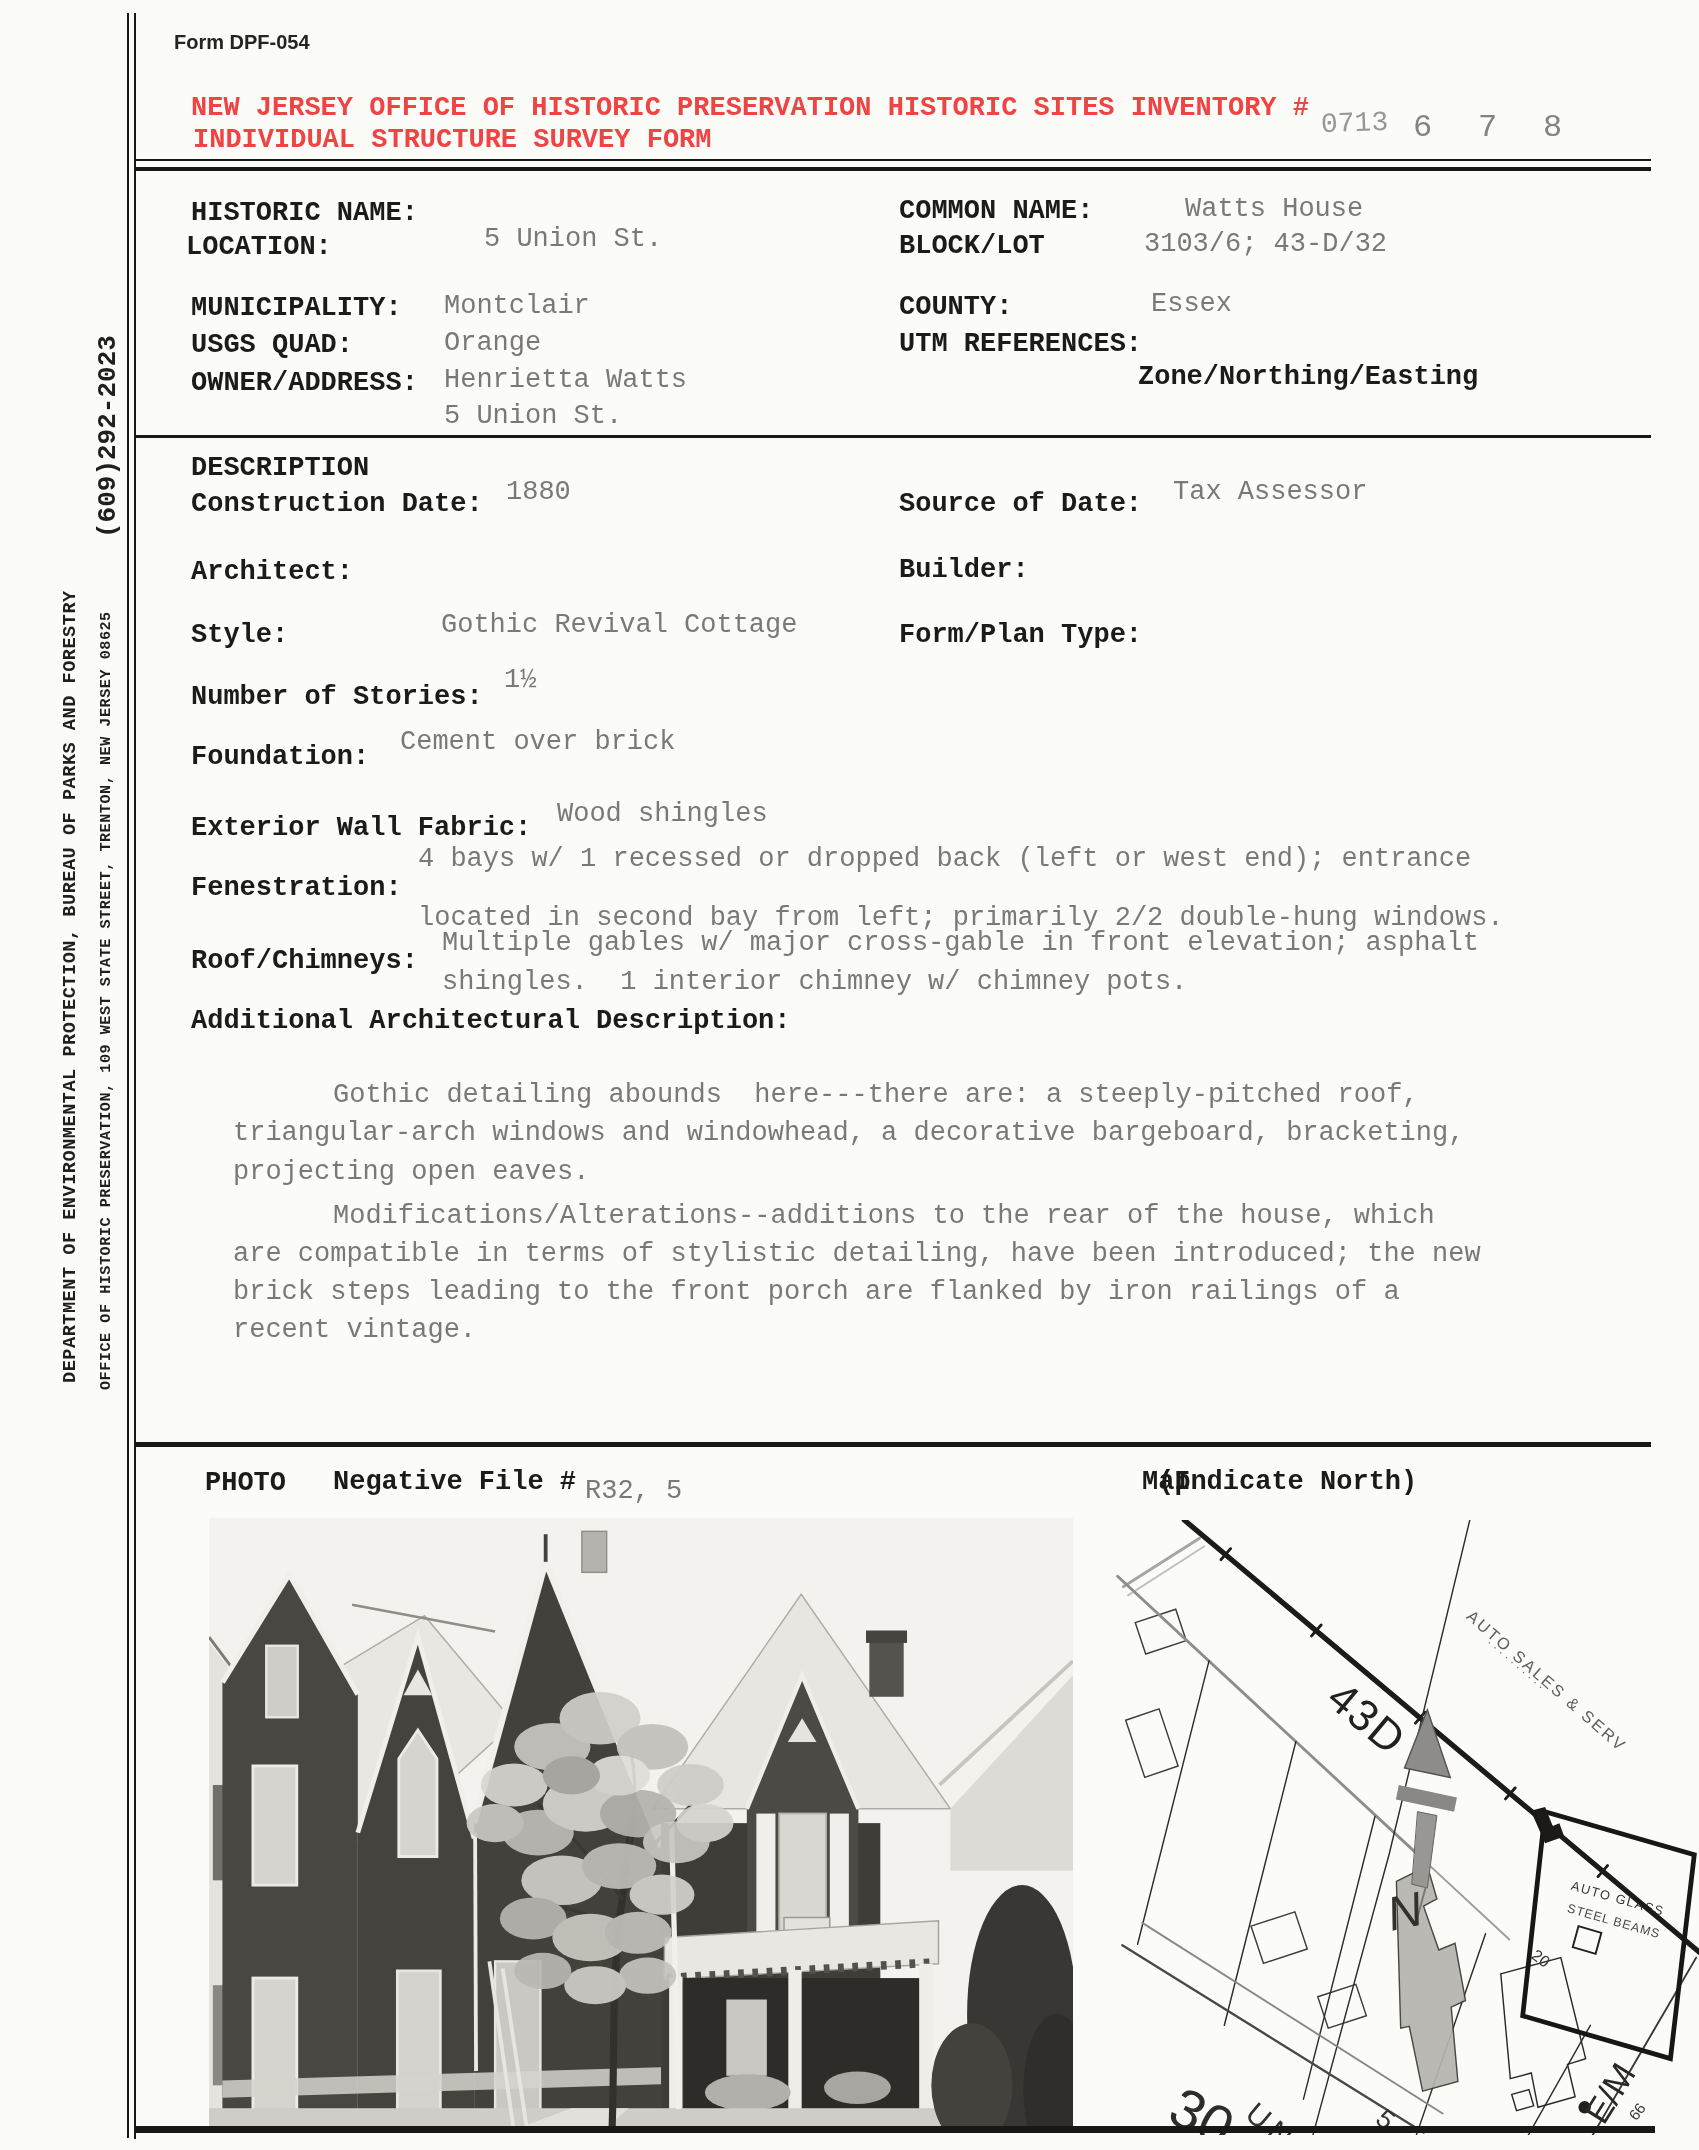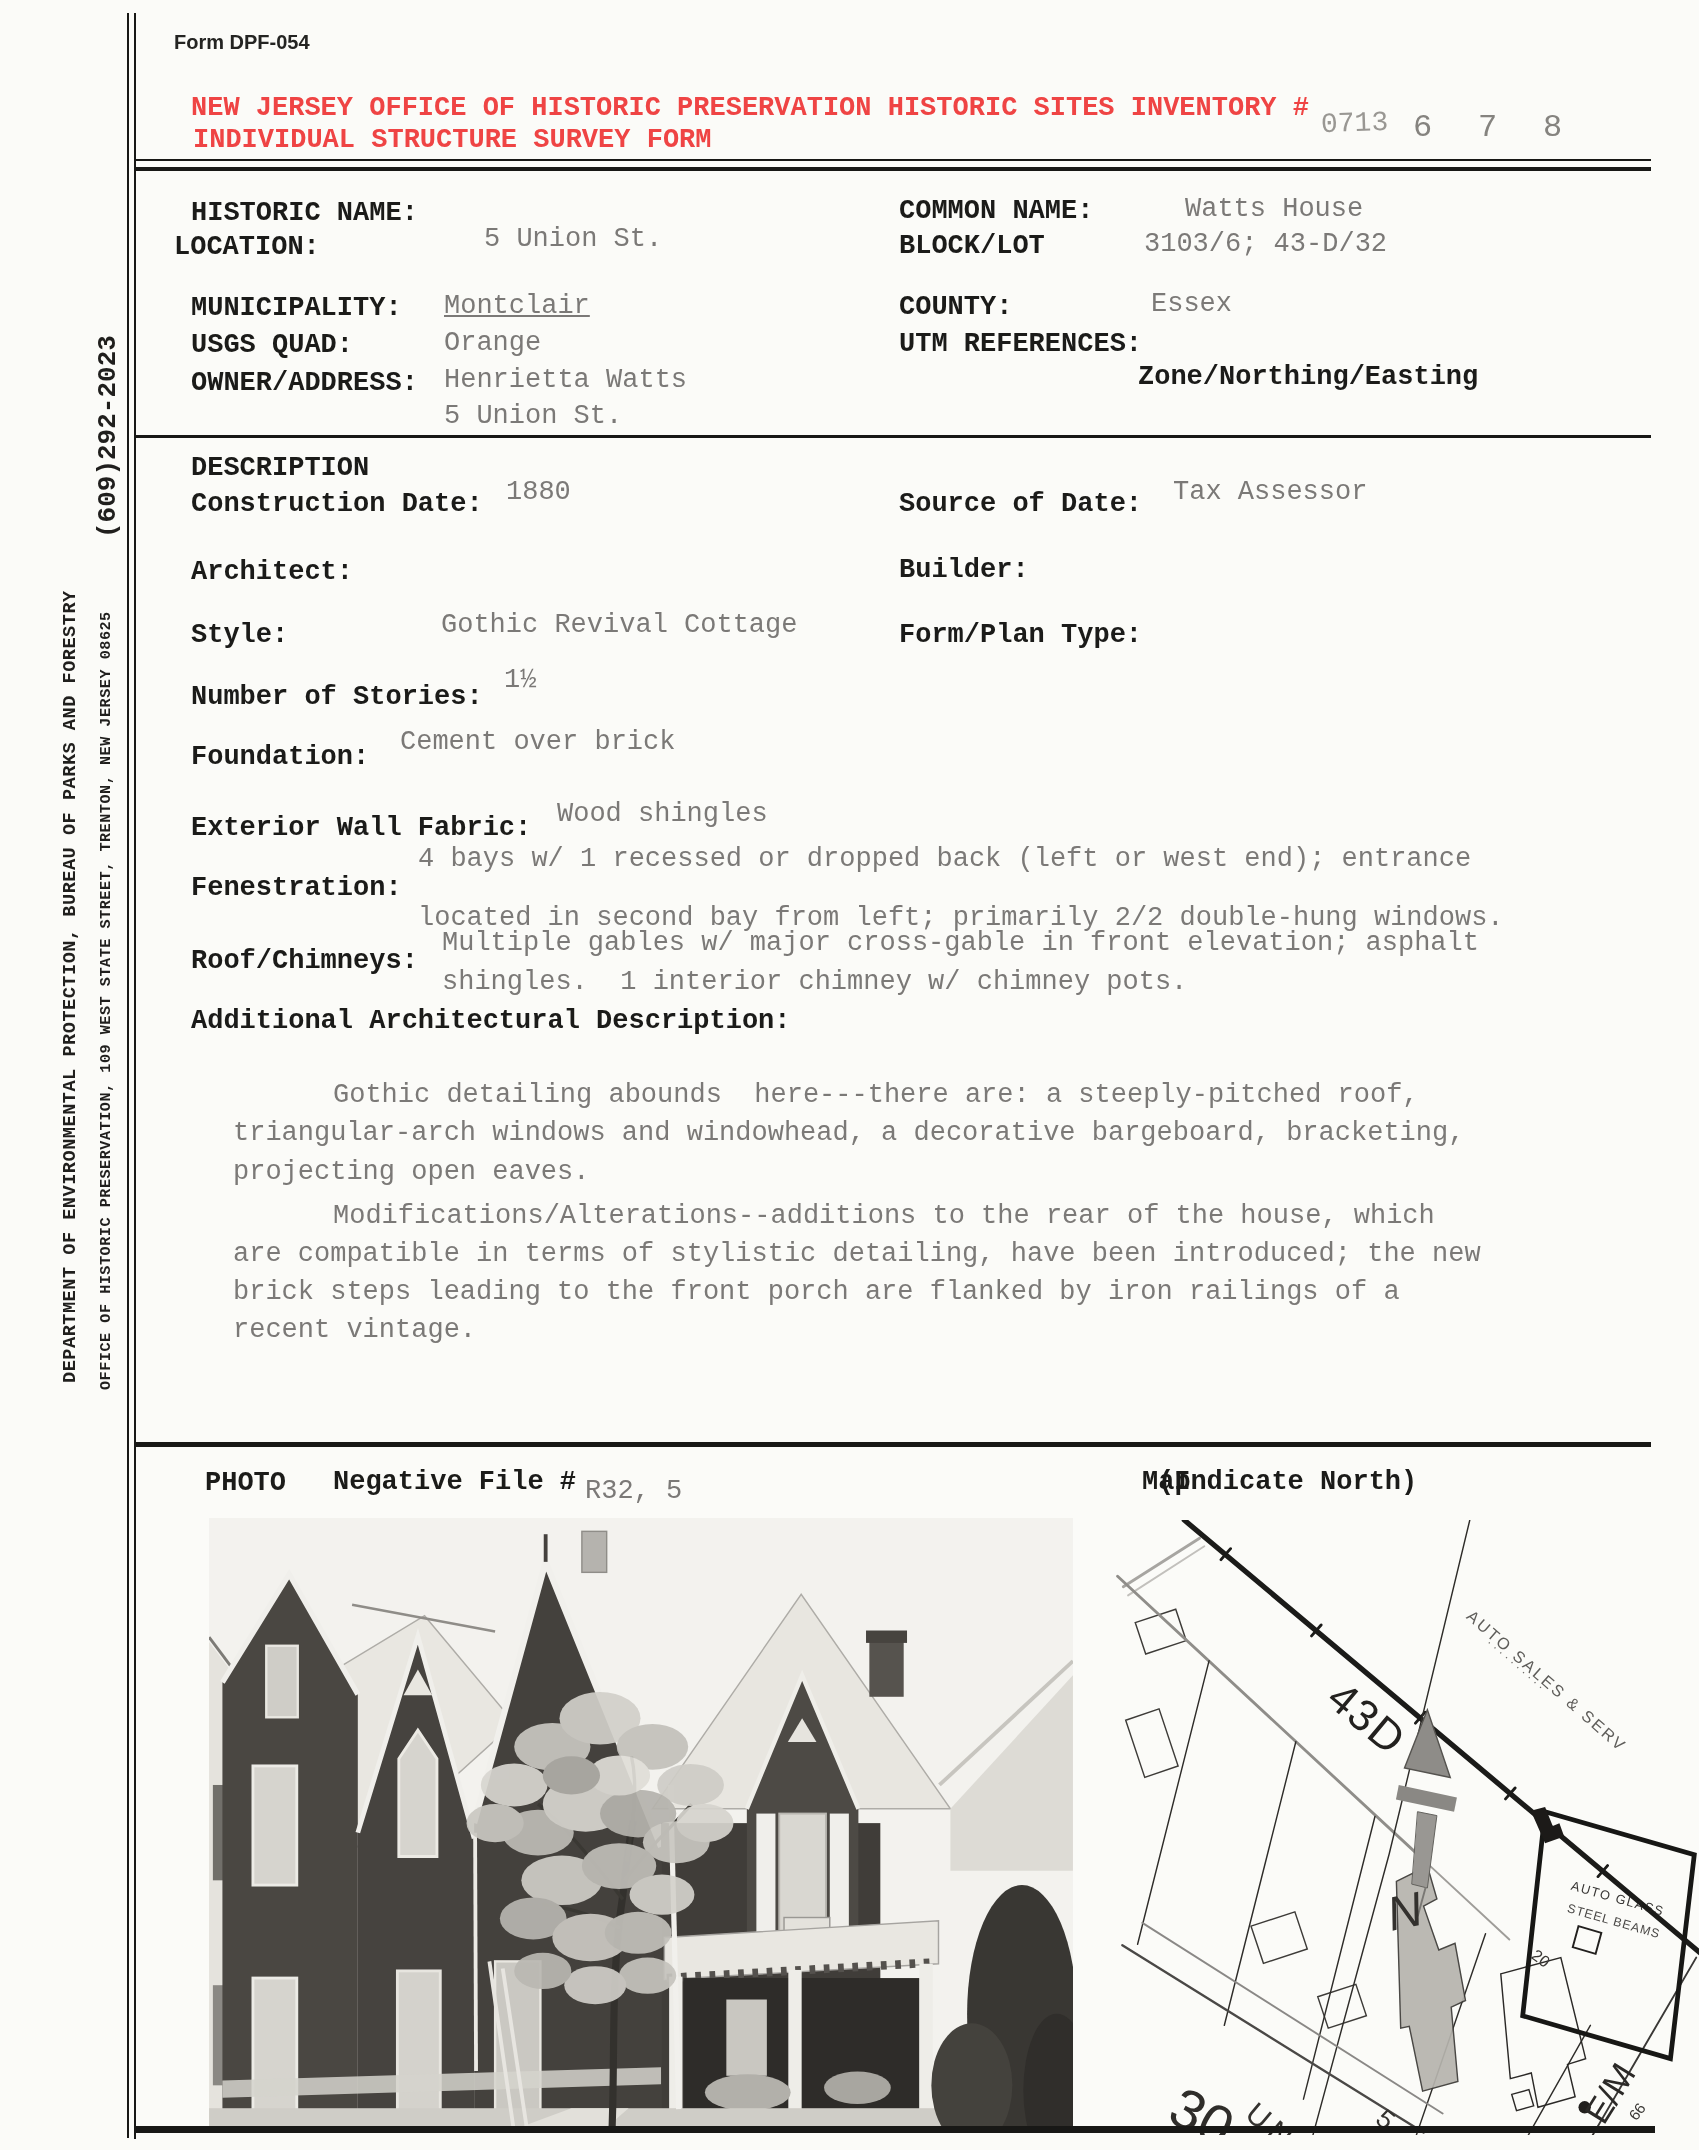--- a/index.html
+++ b/index.html
@@ -36,27 +36,27 @@
   <span class="abs title" style="left:191px;top:93px;">NEW JERSEY OFFICE OF HISTORIC PRESERVATION HISTORIC SITES INVENTORY #</span>
   <span class="abs stamp1" style="left:1321px;top:107px;">0713</span>
   <span class="abs stamp2" style="left:1413px;top:109px;">6 7 8</span>
   <span class="abs title" style="left:193px;top:125px;">INDIVIDUAL STRUCTURE SURVEY FORM</span>
   <div class="rule" style="left:135px;top:159px;width:1516px;height:1.9px;"></div>
   <div class="rule" style="left:135px;top:167px;width:1516px;height:4.3px;"></div>
 
   <span class="abs lbl" style="left:191px;top:198px;">HISTORIC NAME:</span>
   <span class="abs lbl" style="left:899px;top:196px;">COMMON NAME:</span>
   <span class="abs val" style="left:1144px;top:194px;margin-left:41px;">Watts House</span>
-  <span class="abs lbl" style="left:174px;top:232px;">LOCATION:</span>
+  <span class="abs lbl" style="left:186px;top:232px;">LOCATION:</span>
   <span class="abs val" style="left:484px;top:224px;">5 Union St.</span>
   <span class="abs lbl" style="left:899px;top:231px;">BLOCK/LOT</span>
   <span class="abs val" style="left:1144px;top:229px;">3103/6; 43-D/32</span>
 
   <span class="abs lbl" style="left:191px;top:293px;">MUNICIPALITY:</span>
-  <span class="abs val" style="left:444px;top:291px;text-decoration:underline;">Montclair</span>
+  <span class="abs val" style="left:444px;top:291px;">Montclair</span>
   <span class="abs lbl" style="left:899px;top:292px;">COUNTY:</span>
   <span class="abs val" style="left:1151px;top:289px;">Essex</span>
   <span class="abs lbl" style="left:191px;top:330px;">USGS QUAD:</span>
   <span class="abs val" style="left:444px;top:328px;">Orange</span>
   <span class="abs lbl" style="left:899px;top:329px;">UTM REFERENCES:</span>
   <span class="abs lbl" style="left:191px;top:368px;">OWNER/ADDRESS:</span>
   <span class="abs val" style="left:444px;top:365px;">Henrietta Watts</span>
   <span class="abs lbl" style="left:1138px;top:362px;">Zone/Northing/Easting</span>
   <span class="abs val" style="left:444px;top:401px;">5 Union St.</span>
 

